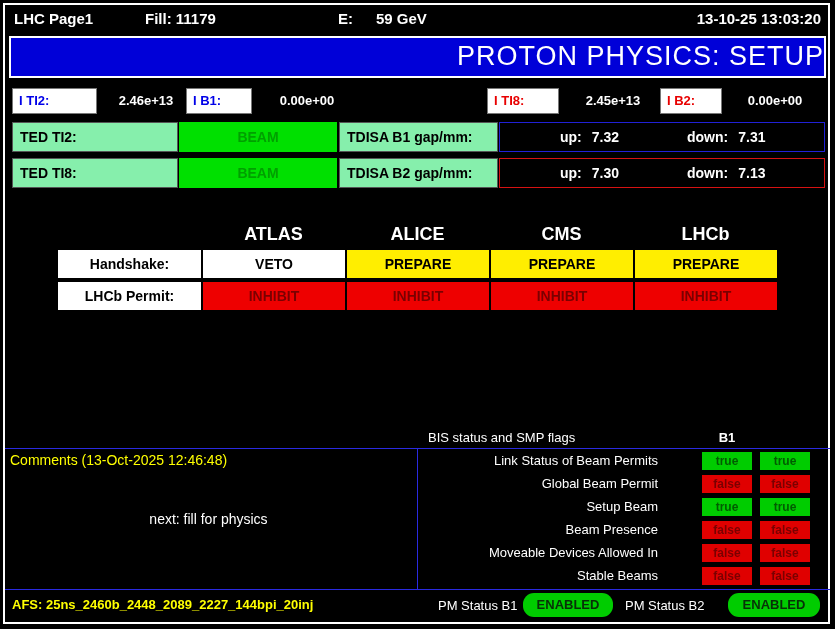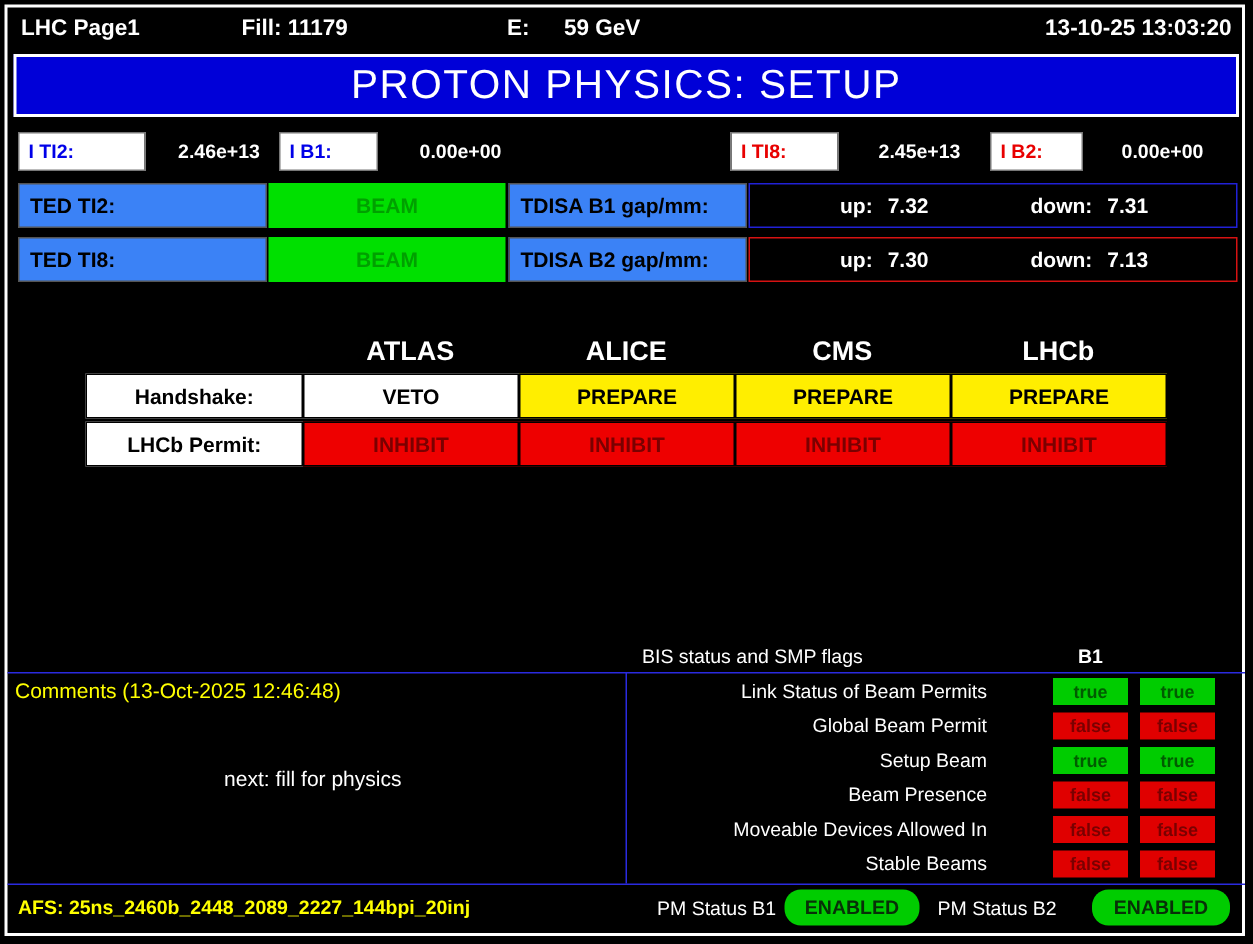--- a/index.html
+++ b/index.html
@@ -3,26 +3,26 @@
 <meta charset="utf-8">
 <style>
   html,body{margin:0;padding:0;background:#000;}
   .page{position:relative;width:835px;height:629px;background:#000;overflow:hidden;
         font-family:"Liberation Sans","DejaVu Sans",sans-serif;}
   .frame{position:absolute;left:3px;top:3px;width:827px;height:621px;
          border:2px solid #fff;box-sizing:border-box;pointer-events:none;}
   .abs{position:absolute;box-sizing:border-box;white-space:nowrap;}
   .tb{color:#fff;font-weight:bold;font-size:15px;}
   .banner{left:9px;top:36px;width:817px;height:42px;background:#0000d8;border:2px solid #fff;
-          color:#fff;font-size:27px;text-align:center;line-height:37px;letter-spacing:1px;}
+          color:#fff;font-size:27px;text-align:right;line-height:37px;letter-spacing:1px;}
   .wbox{background:#fff;border:1px solid #777;font-weight:bold;font-size:13px;
         line-height:24px;padding-left:6px;}
   .blue{color:#0000e8;} .red{color:#e80000;}
   .val{color:#fff;font-weight:bold;font-size:13px;line-height:26px;text-align:center;}
-  .tedlabel{background:#3b82f6;color:#000;font-weight:bold;font-size:14px;line-height:28px;
+  .tedlabel{background:#86efac;color:#000;font-weight:bold;font-size:14px;line-height:28px;
             padding-left:7px;border:1px solid #555;}
   .cell{display:flex;align-items:center;justify-content:center;font-weight:bold;font-size:14px;}
   .udbox{display:flex;align-items:center;color:#fff;font-weight:bold;font-size:14px;padding-left:60px;}
   .b-blue{border:1px solid #2121d6;} .b-red{border:1px solid #d61212;}
   .colhead{color:#fff;font-weight:bold;font-size:18px;text-align:center;}
   .explabel{background:#fff;border:1px solid #000;color:#000;font-weight:bold;font-size:14px;
             text-align:center;line-height:28px;}
   .expcell{border:1px solid #000;font-weight:bold;font-size:14px;text-align:center;line-height:28px;}
   .bistitle{color:#fff;font-size:13px;}
   .bishead{color:#fff;font-weight:bold;font-size:13px;text-align:center;}
@@ -43,21 +43,21 @@
   .s-false{background:#e00000;color:#7a0000;}
   .s-enabled{background:#00cc00;color:#083008;border-radius:11px;}
 </style>
 </head>
 <body>
 
 <div class="page">
   <div class="frame"></div>
 
   <span class="abs tb" style="left:14px;top:10px;">LHC Page1</span>
-  <span class="abs tb" style="left:145px;top:10px;margin-left:16px;">Fill: 11179</span>
+  <span class="abs tb" style="left:145px;top:10px;">Fill: 11179</span>
   <span class="abs tb" style="left:338px;top:10px;">E:</span>
   <span class="abs tb" style="left:376px;top:10px;">59 GeV</span>
   <span class="abs tb" style="right:14px;top:10px;">13-10-25 13:03:20</span>
 
   <div class="abs banner">PROTON PHYSICS: SETUP</div>
 
   <div class="abs wbox blue" style="left:12px;top:88px;width:85px;height:26px;">I TI2:</div>
   <div class="abs val" style="left:100px;top:88px;width:92px;height:26px;">2.46e+13</div>
   <div class="abs wbox blue" style="left:186px;top:88px;width:66px;height:26px;">I B1:</div>
   <div class="abs val" style="left:258px;top:88px;width:98px;height:26px;">0.00e+00</div>

